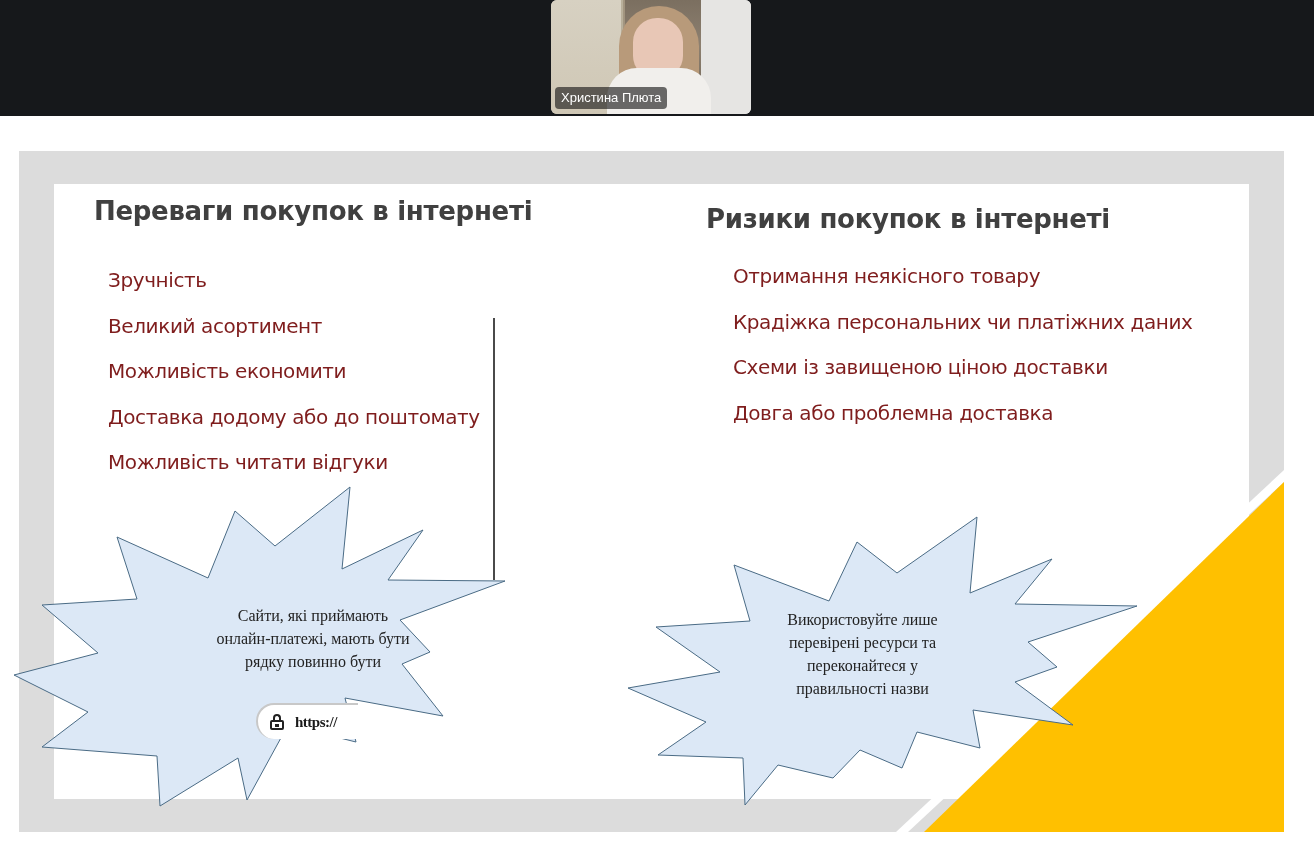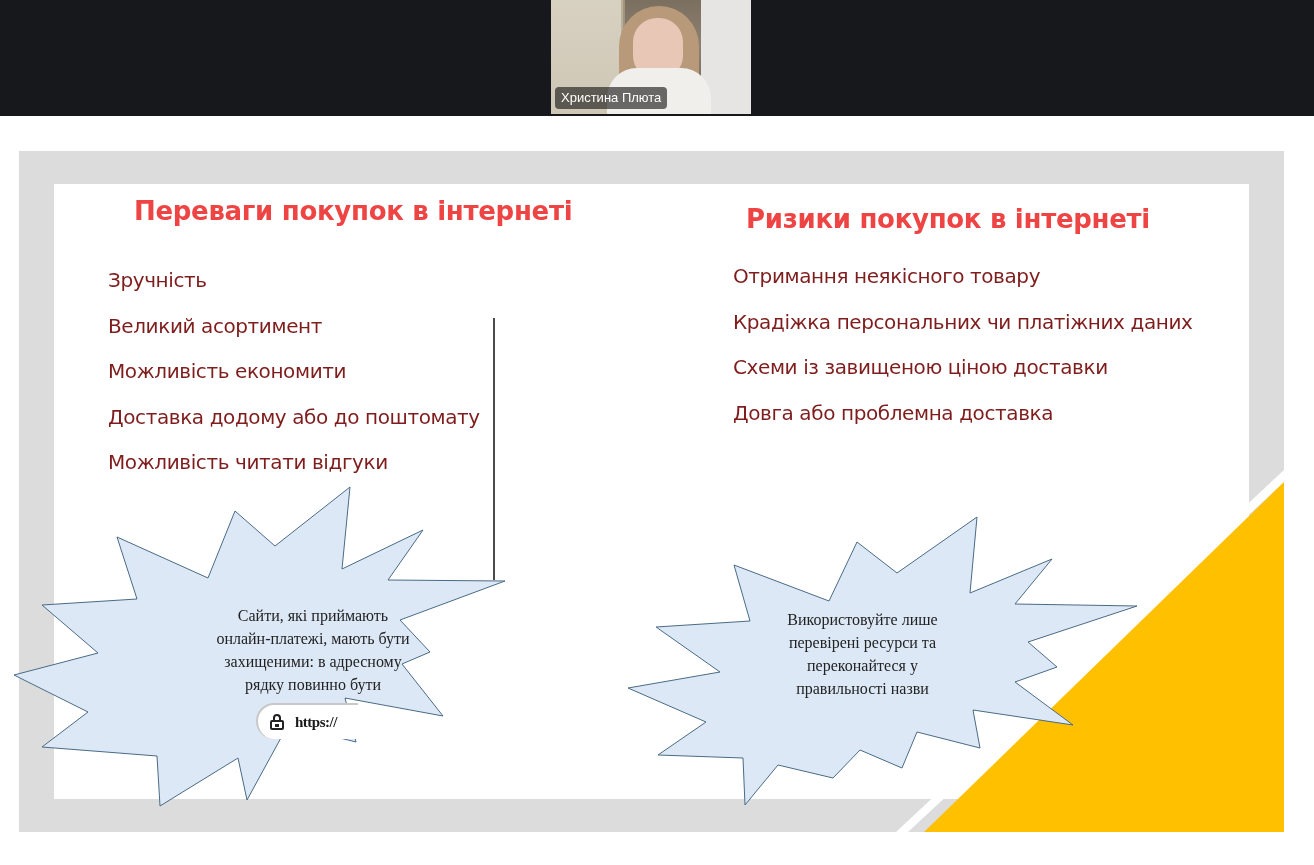--- a/index.html
+++ b/index.html
@@ -2,39 +2,39 @@
 <html><head>
 <meta charset="utf-8">
 <style>
   * { box-sizing: border-box; margin: 0; padding: 0; }
   html, body { width: 1314px; height: 865px; overflow: hidden; background: #ffffff; }
   body { position: relative; font-family: "Liberation Sans", sans-serif; }
 
   .topbar { position: absolute; left: 0; top: 0; width: 1314px; height: 116px; background: #16181b; }
   .video-tile {
     position: absolute; left: 551px; top: 0; width: 200px; height: 114px;
-    border-radius: 0; overflow: hidden;
+    border-radius: 6px; overflow: hidden;
     background: linear-gradient(90deg, #c9c4b8 0%, #d8d2c4 25%, #a79a84 35%, #6f6556 50%, #b8ae9c 65%, #e2e0dc 80%, #e9e8e6 100%);
   }
   .video-tile .cabinet-left { position: absolute; left: 0; top: 0; width: 72px; height: 114px; background: linear-gradient(180deg,#d7d1c2,#cfc7b5); border-right: 2px solid #b9b09b; }
   .video-tile .shelf { position: absolute; left: 74px; top: 0; width: 76px; height: 114px; background: linear-gradient(180deg,#7b6f60 0%, #8d8070 40%, #6e6354 100%); }
   .video-tile .wall-right { position: absolute; left: 150px; top: 0; width: 50px; height: 114px; background: #e6e5e3; }
   .video-tile .hair { position: absolute; left: 68px; top: 6px; width: 80px; height: 108px; border-radius: 40px 40px 10px 10px; background: #b89a7a; }
   .video-tile .face { position: absolute; left: 82px; top: 18px; width: 50px; height: 60px; border-radius: 24px 24px 22px 22px; background: #e8c7b6; }
   .video-tile .shirt { position: absolute; left: 56px; top: 68px; width: 104px; height: 50px; border-radius: 30px 30px 0 0; background: #f1efec; }
   .name-tag {
     position: absolute; left: 4px; top: 87px; height: 22px; padding: 0 6px;
     background: rgba(20,20,20,0.62); color: #ffffff; border-radius: 4px;
     font-size: 13px; line-height: 22px; white-space: nowrap;
   }
 
   .slide-outer { position: absolute; left: 19px; top: 151px; width: 1265px; height: 681px; background: #dcdcdc; }
   .slide-inner { position: absolute; left: 54px; top: 184px; width: 1195px; height: 615px; background: #ffffff; }
 
-  .heading { position: absolute; font-weight: bold; font-size: 26px; color: #ef4444; white-space: nowrap; font-family: "DejaVu Sans", sans-serif; letter-spacing: -0.3px; margin-left: 40px; }
+  .heading { position: absolute; font-weight: bold; font-size: 26px; color: #404040; white-space: nowrap; font-family: "DejaVu Sans", sans-serif; letter-spacing: -0.3px; }
   .heading.left { left: 94px; top: 196px; }
   .heading.right { left: 706px; top: 204px; }
 
   .list { position: absolute; list-style: none; }
   .list li { font-size: 20px; color: #7f1d1d; height: 45.5px; white-space: nowrap; font-family: "DejaVu Sans", sans-serif; letter-spacing: -0.4px; }
   .list.left { left: 108px; top: 268px; }
   .list.right { left: 733px; top: 264px; }
 
   .divider { position: absolute; left: 493px; top: 318px; width: 2px; height: 262px; background: #4a4a4a; }
 
@@ -104,21 +104,20 @@
 <div class="divider"></div>
 
 <svg class="deco" viewBox="0 0 1314 865" width="1314" height="865">
   <polygon fill="#dce8f6" stroke="#4a6b85" stroke-width="1" points="235,511 275,546 350,487 342,569 423,530 388,580 505,581 400,620 430,652 402,664 443,716 345,698 356,742 288,725 247,800 238,758 160,806 157,756 42,747 88,712 14,675 98,653 42,605 137,599 117,537 208,578"></polygon>
   <polygon fill="#dce8f6" stroke="#4a6b85" stroke-width="1" points="857,542 897,573 977,517 970,593 1052,559 1015,604 1137,606 1028,642 1057,667 1015,682 1073,725 973,710 980,748 917,732 902,768 860,750 833,778 778,765 745,805 743,758 658,755 706,722 628,688 720,672 656,627 750,621 734,565 829,601"></polygon>
 </svg>
 
 <div class="burst-text left">
   <div>Сайти, які приймають</div>
   <div>онлайн-платежі, мають бути</div>
-  <div>захищеними: в адресному</div>
   <div>рядку повинно бути</div>
 </div>
 
 <div class="https-badge">
   <span class="lock-icon">
     <span class="shackle"></span>
       <span class="body"></span>
       <span class="dot"></span>
   </span>
   <span class="https-text">https://</span>

